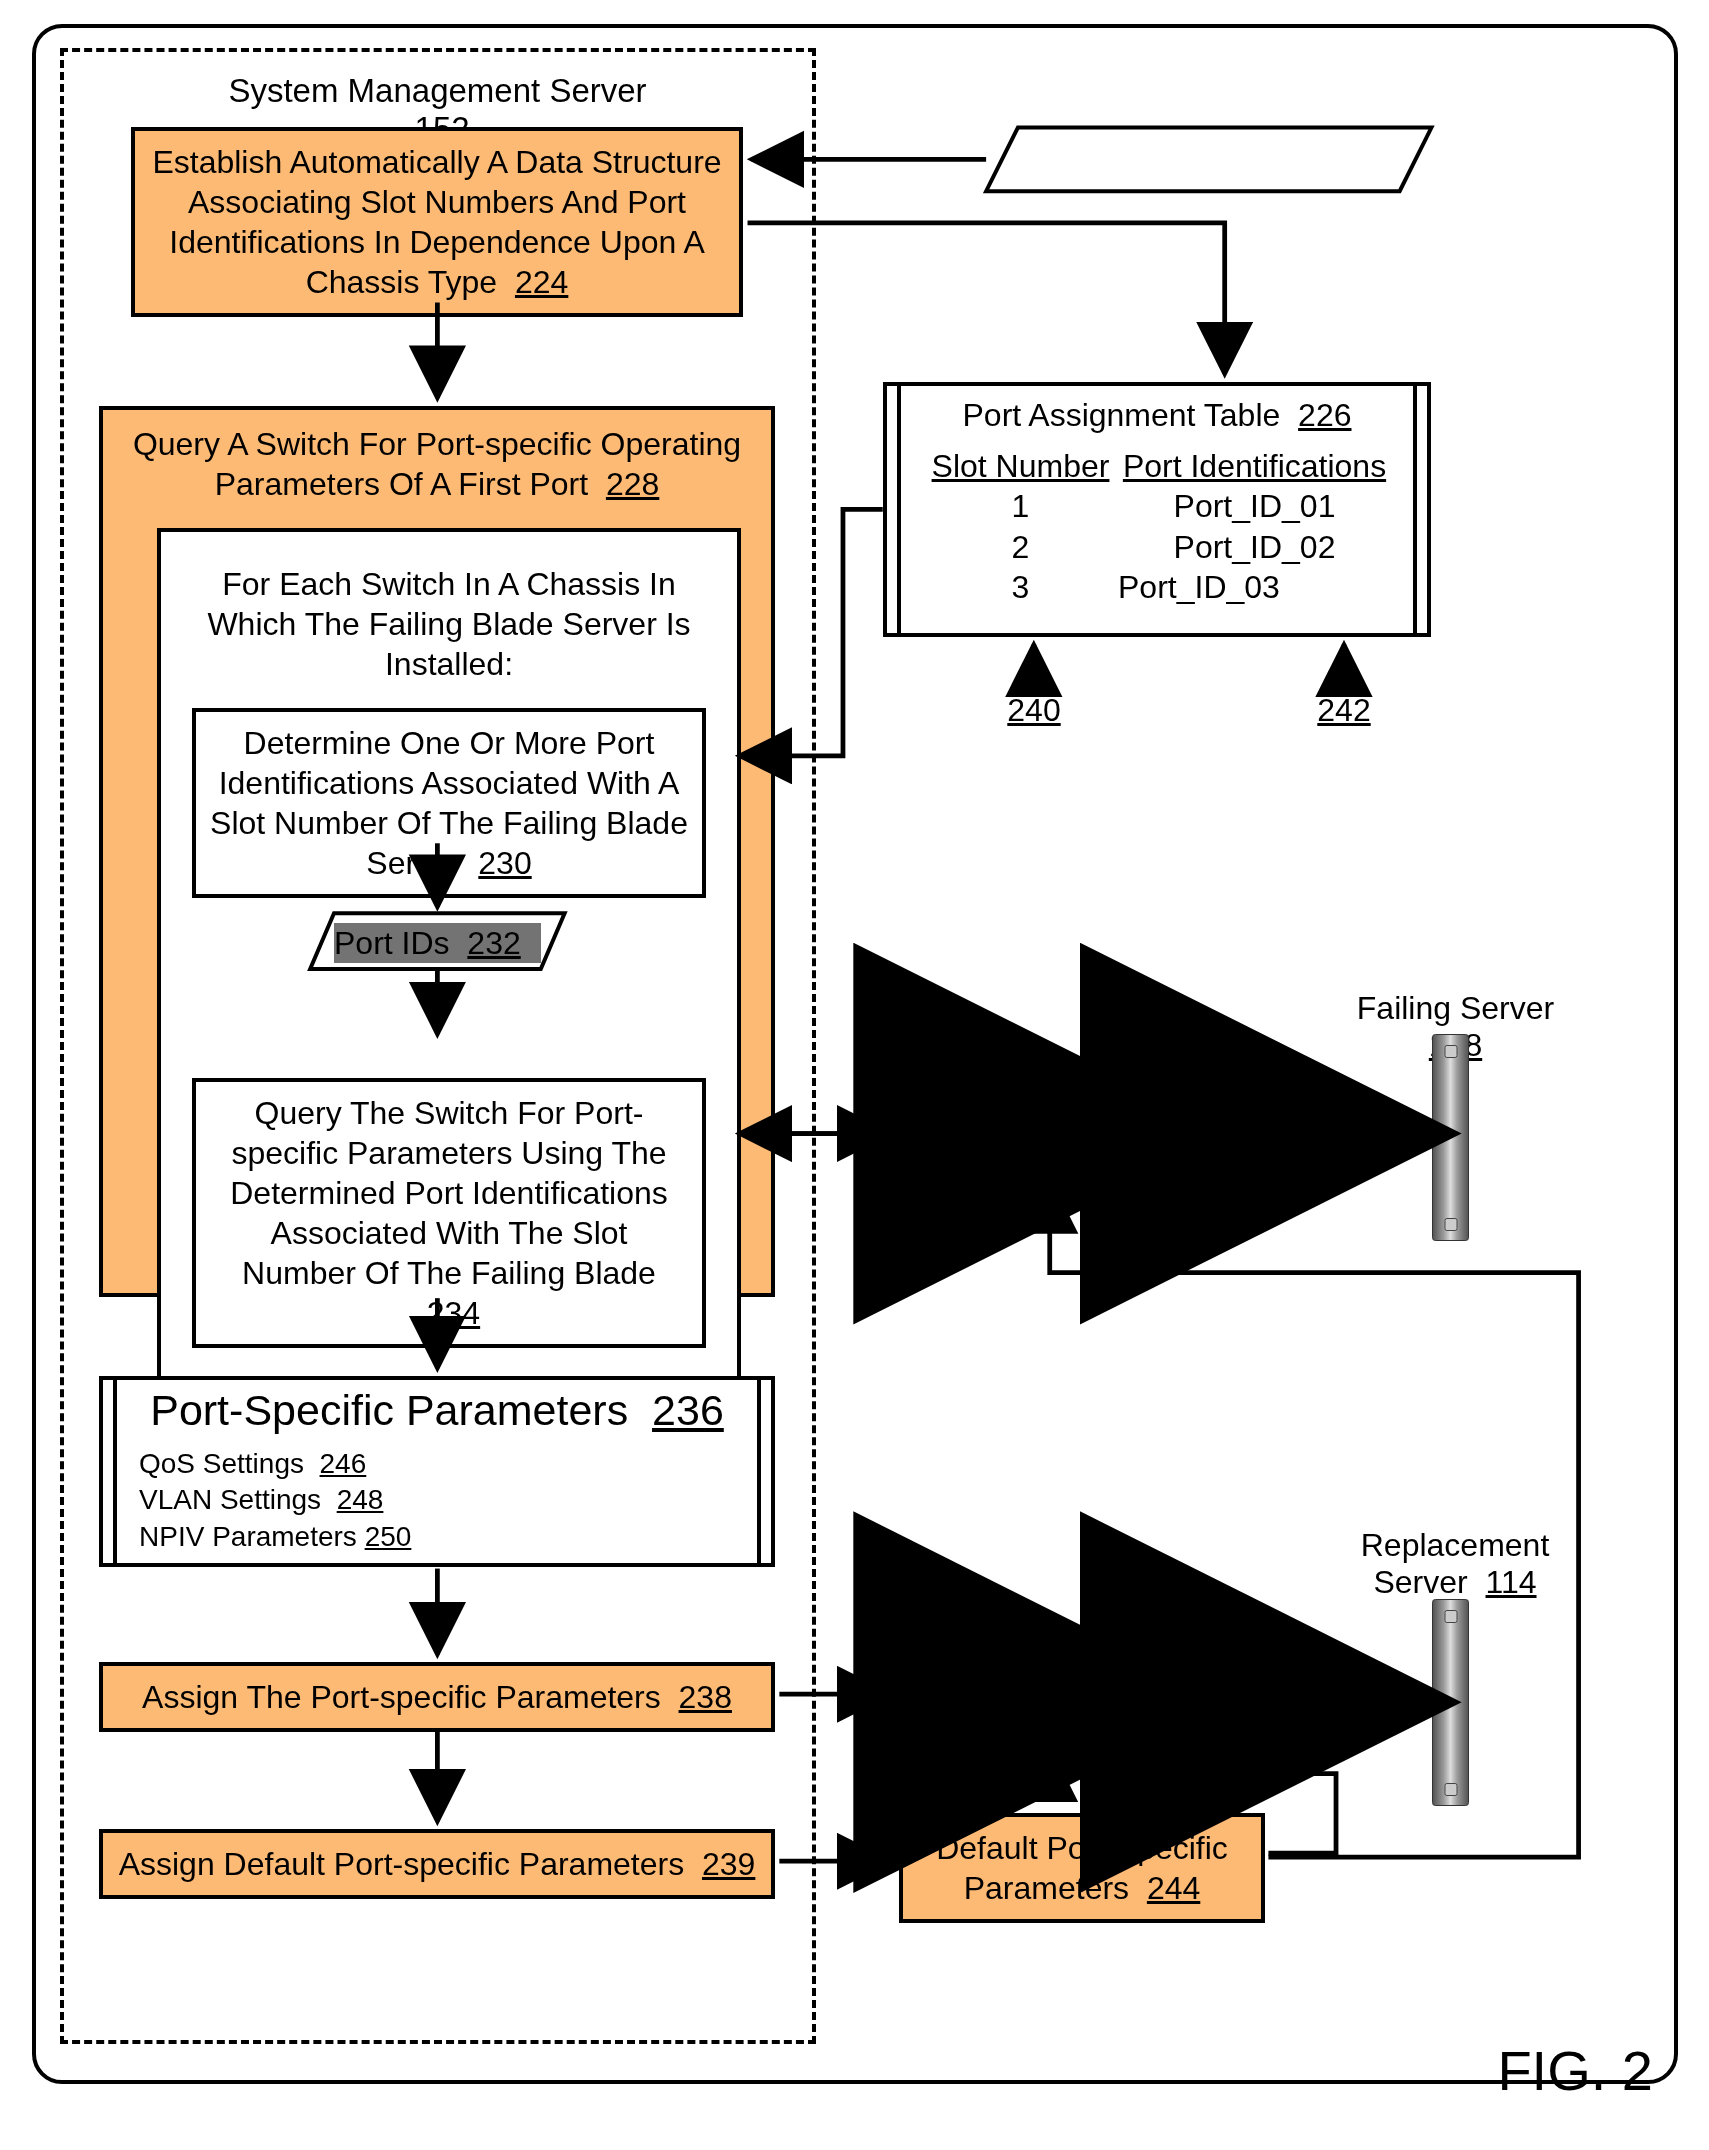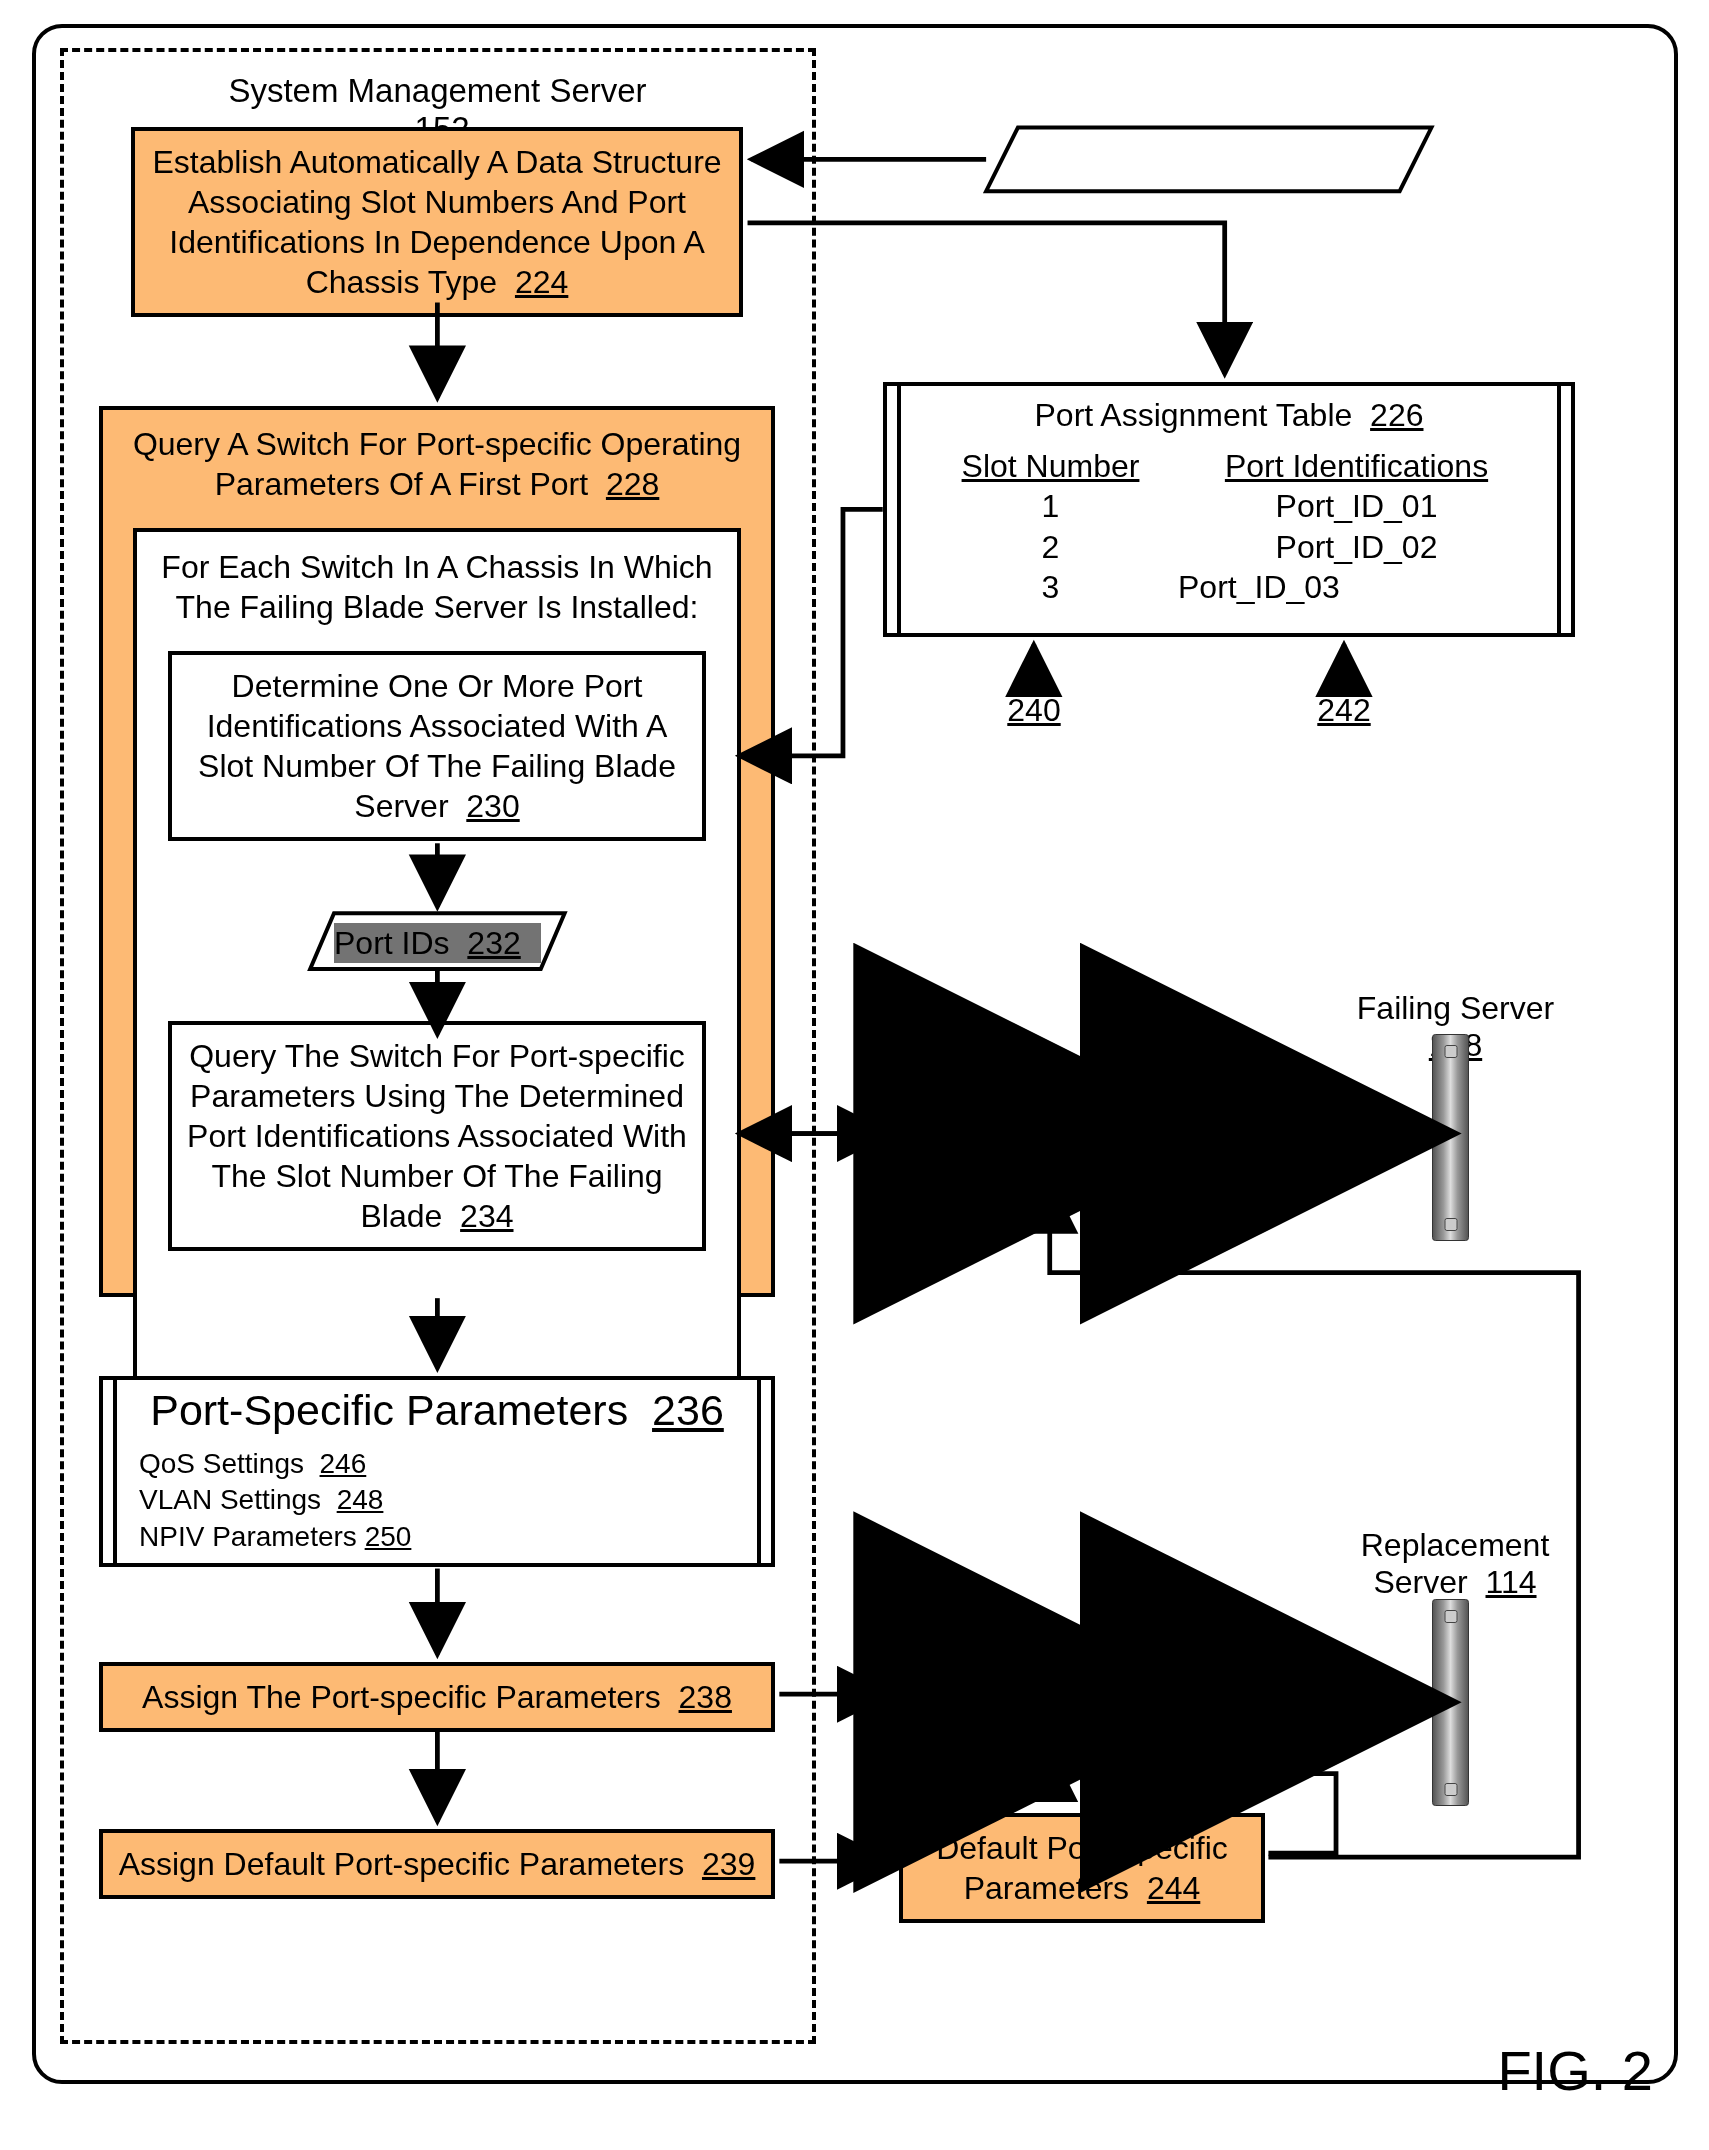--- a/index.html
+++ b/index.html
@@ -169,21 +169,21 @@
   </div>
 
   <svg class="arrows" style="z-index:1" viewBox="0 0 2149 2704" width="1709" height="2151">
     <polygon points="1280,160 1800,160 1760,240 1240,240" fill="#fff" stroke="#000" stroke-width="5"></polygon>
   </svg>
   <div class="para-box" style="left:1034px; top:142px; width:350px;">
     <span>Chassis Type</span>
     &nbsp;<span class="ref">226</span>
   </div>
 
-  <div class="double-bar" style="left:883px; top:382px; width:692px; height:255px;">
+  <div class="double-bar" style="left:883px; top:382px; width:548px; height:255px;">
     <div class="side-l" style="left:0"></div>
     <div class="side-l2" style="left:14.3px"></div>
     <div class="side-r" style="right:0"></div>
     <div class="side-r2" style="right:14.3px"></div>
     <div style="text-align:center; padding-top:11px; font-size:32px;">
       <span>Port Assignment Table</span>
       &nbsp;<span class="ref">226</span>
     </div>
     <div style="display:flex; padding:14.3px 40px 0 40px; font-size:32px;">
       <div style="flex:1; text-align:center;" class="col-hdr">Slot Number</div>
@@ -204,21 +204,21 @@
   </div>
   <div class="label ref" style="left:994px; top:692px; width:80px;">240</div>
   <div class="label ref" style="left:1304px; top:692px; width:80px;">242</div>
 
   <div class="box" style="left:99px; top:406px; width:676px; height:891px; padding-top:14.3px;">
     <div>
       <span>Query A Switch For Port-specific Operating Parameters Of A First Port</span>
       &nbsp;<span class="ref">228</span>
     </div>
 
-    <div class="inner-box" style="margin-top:24px; height:876px; position:relative; padding-top:15px;">
+    <div class="inner-box" style="margin-top:24px; height:876px; position:relative; padding-top:32px;margin-left:40px;">
       <div>For Each Switch In A Chassis In Which The Failing Blade Server Is Installed:</div>
 
       <div class="inner-box" style="margin-top:24px;">
         <span>Determine One Or More Port Identifications Associated With A Slot Number Of The Failing Blade Server</span>
         &nbsp;<span class="ref">230</span>
       </div>
 
       <div style="height:151px;"></div>
 
       <div class="inner-box">

